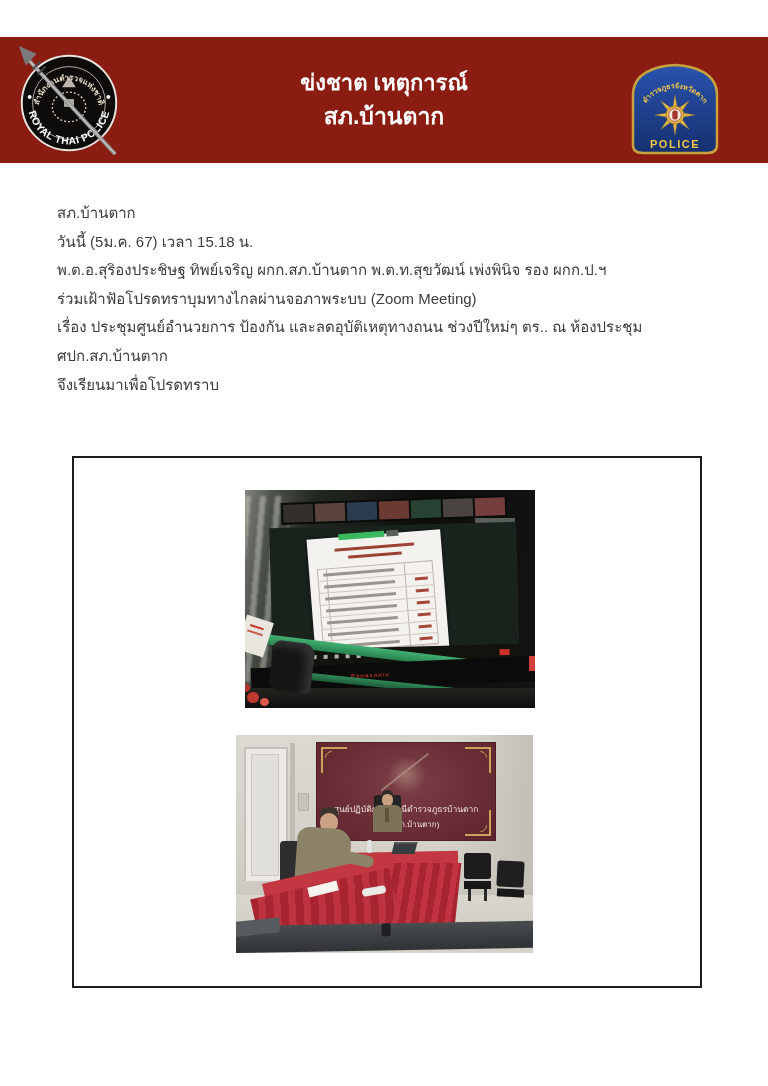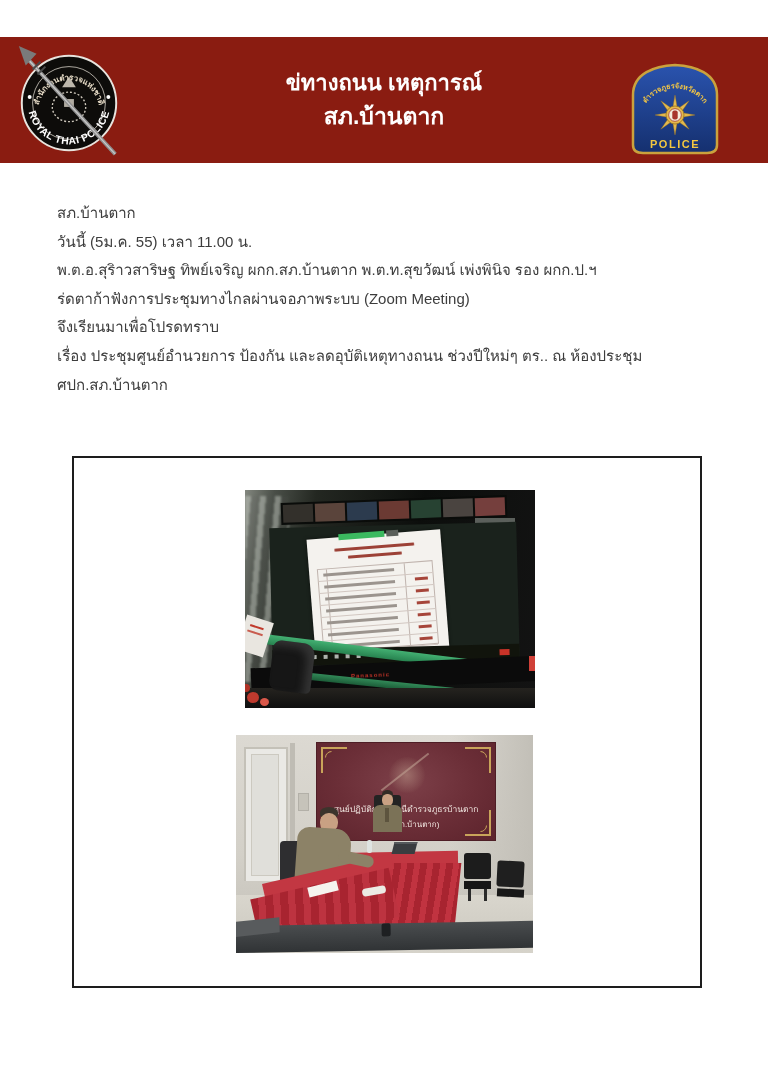--- a/index.html
+++ b/index.html
@@ -169,21 +169,21 @@
         <textPath href="#arcB" startOffset="50%" text-anchor="middle">ROYAL THAI POLICE</textPath>
       </text>
       <line x1="14" y1="14" x2="106" y2="114" stroke="#8f8f8f" stroke-width="4"></line>
       <line x1="14" y1="14" x2="106" y2="114" stroke="#c9c9c9" stroke-width="1.2"></line>
       <polygon points="8,4 26,12 15,24" fill="#7a7a7a"></polygon>
       <line x1="22" y1="28" x2="30" y2="20" stroke="#4a4a4a" stroke-width="2"></line>
       <line x1="27" y1="33" x2="35" y2="25" stroke="#4a4a4a" stroke-width="2"></line>
     </svg>
 
     <div class="banner-titles">
-      <div class="title1">ข่ทางถนน เหตุการณ์</div>
+      <div class="title1">ข่งชาต เหตุการณ์</div>
       <div class="title2">สภ.บ้านตาก</div>
     </div>
 
     <svg class="logo-right" viewBox="0 0 100 96">
       <defs>
         <linearGradient id="gb" x1="0" y1="0" x2="0" y2="1">
           <stop offset="0" stop-color="#2a53ae"></stop>
             <stop offset="1" stop-color="#15306f"></stop>
         </linearGradient>
         <path id="arcR" d="M 19,46 A 35,35 0 0 1 81,46" fill="none"></path>
@@ -206,25 +206,25 @@
         <circle cx="50" cy="54" r="9" fill="#e2b94e" stroke="#9c7420" stroke-width="0.8"></circle>
         <circle cx="50" cy="54" r="6.3" fill="#f4ecdc" stroke="#a33b2e" stroke-width="0.8"></circle>
         <rect x="47.3" y="49.5" width="5.4" height="9" rx="2" fill="#a8352c"></rect>
       </g>
       <text x="50" y="87" text-anchor="middle" font-size="11" font-weight="bold" fill="#f3c73f" letter-spacing="1.5">POLICE</text>
     </svg>
   </header>
 
   <section class="body-text">
     <div>สภ.บ้านตาก</div>
-    <div>วันนี้ (5ม.ค. 55) เวลา 11.00 น.</div>
-    <div>พ.ต.อ.สุริาวสาริษฐ  ทิพย์เจริญ ผกก.สภ.บ้านตาก  พ.ต.ท.สุขวัฒน์ เพ่งพินิจ รอง ผกก.ป.ฯ</div>
-    <div>ร่ดตาก้าฟังการประชุมทางไกลผ่านจอภาพระบบ (Zoom Meeting)</div>
+    <div>วันนี้ (5ม.ค. 67) เวลา 15.18 น.</div>
+    <div>พ.ต.อ.สุริองประชิษฐ  ทิพย์เจริญ ผกก.สภ.บ้านตาก  พ.ต.ท.สุขวัฒน์ เพ่งพินิจ รอง ผกก.ป.ฯ</div>
+    <div>ร่วมเฝ้าฟัอโปรดทราบุมทางไกลผ่านจอภาพระบบ (Zoom Meeting)</div>
+    <div>เรื่อง ประชุมศูนย์อำนวยการ ป้องกัน และลดอุบัติเหตุทางถนน ช่วงปีใหม่ๆ ตร.. ณ ห้องประชุม ศปก.สภ.บ้านตาก</div>
     <div>จึงเรียนมาเพื่อโปรดทราบ</div>
-    <div>เรื่อง ประชุมศูนย์อำนวยการ ป้องกัน และลดอุบัติเหตุทางถนน ช่วงปีใหม่ๆ ตร.. ณ ห้องประชุม ศปก.สภ.บ้านตาก</div>
   </section>
 
   <section class="photo-box">
 
     <figure class="photo photo-tv" style="margin:0;">
       <div class="tv-bg"></div>
       <div class="tv-reflection"></div>
       <div class="thumb-strip">
         <div class="thumb t1"></div>
         <div class="thumb t2"></div>

